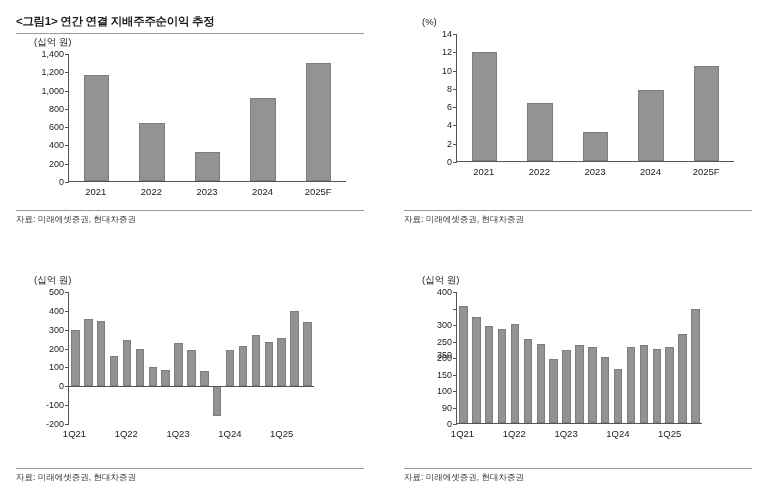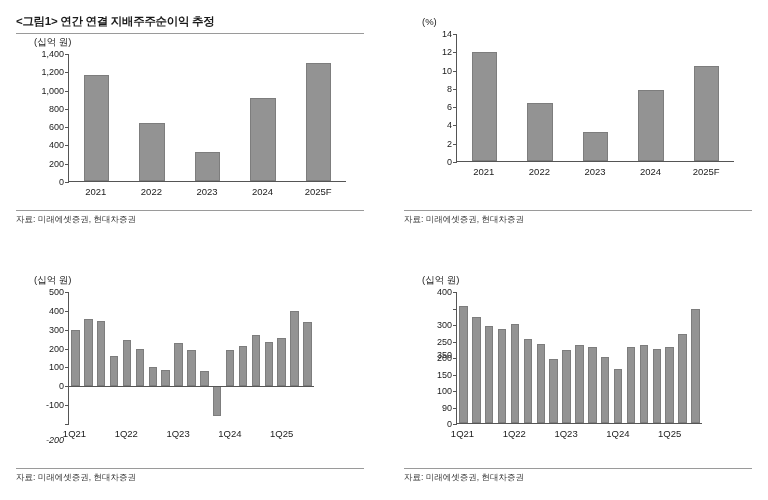--- a/index.html
+++ b/index.html
@@ -216,21 +216,21 @@
           <div class="xlab" style="flex: 1 1 0px;">2025F</div>
         </div>
     </div>
     <div class="source" style="top:196px; left:0;">자료: 미래에셋증권, 현대차증권</div>
   </div>
 
   <div class="panel" style="left:16px; top:272px;">
     <div class="chart-area" style="height:200px;">
       <div class="unit-label">(십억 원)</div>
       <div class="ytick-wrap" id="yw3" style="height:132px;">
-          <div class="ytick" style="top: 148px; font-style: italic;">-200</div>
+          <div class="ytick" style="top: 132px;">-200</div>
           <div style="position: absolute; right: -5px; top: 132px; width: 4px; height: 1px; background: rgb(85, 85, 85);"></div>
           <div class="ytick" style="top: 113.143px;">-100</div>
           <div style="position: absolute; right: -5px; top: 113.143px; width: 4px; height: 1px; background: rgb(85, 85, 85);"></div>
           <div class="ytick" style="top: 94.2857px;">0</div>
           <div style="position: absolute; right: -5px; top: 94.2857px; width: 4px; height: 1px; background: rgb(85, 85, 85);"></div>
           <div class="ytick" style="top: 75.4286px;">100</div>
           <div style="position: absolute; right: -5px; top: 75.4286px; width: 4px; height: 1px; background: rgb(85, 85, 85);"></div>
           <div class="ytick" style="top: 56.5714px;">200</div>
           <div style="position: absolute; right: -5px; top: 56.5714px; width: 4px; height: 1px; background: rgb(85, 85, 85);"></div>
           <div class="ytick" style="top: 37.7143px;">300</div>

